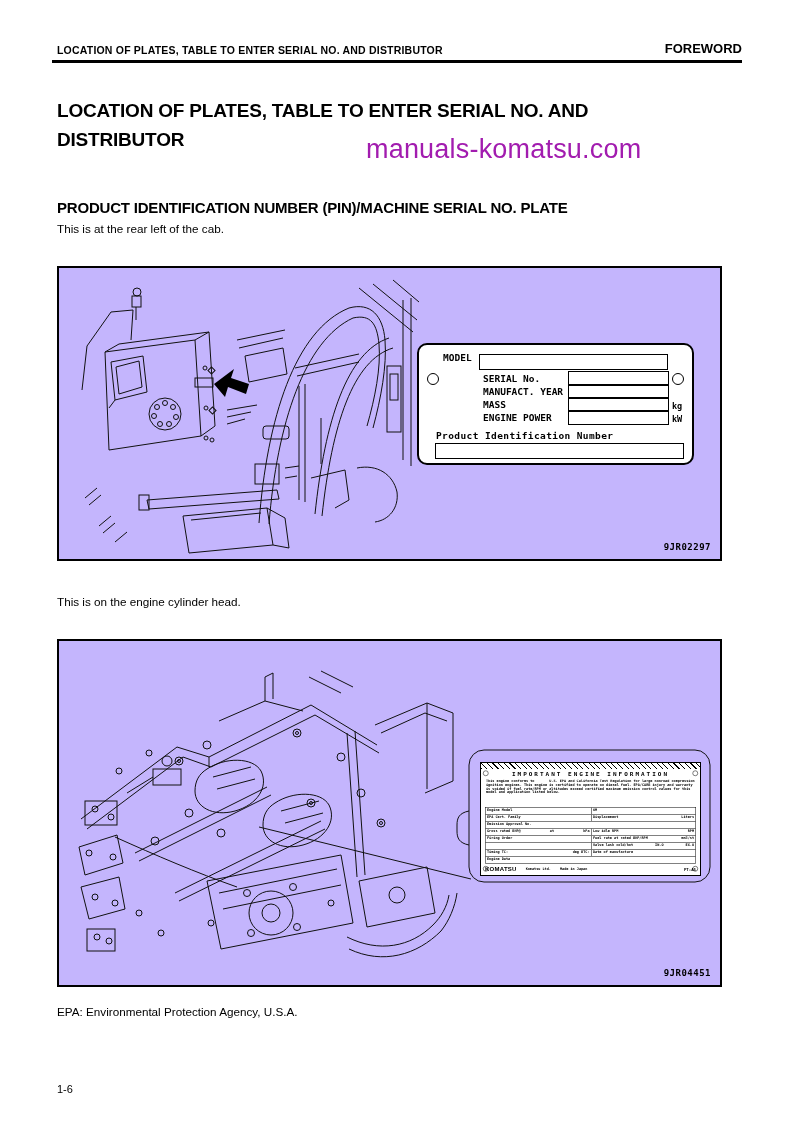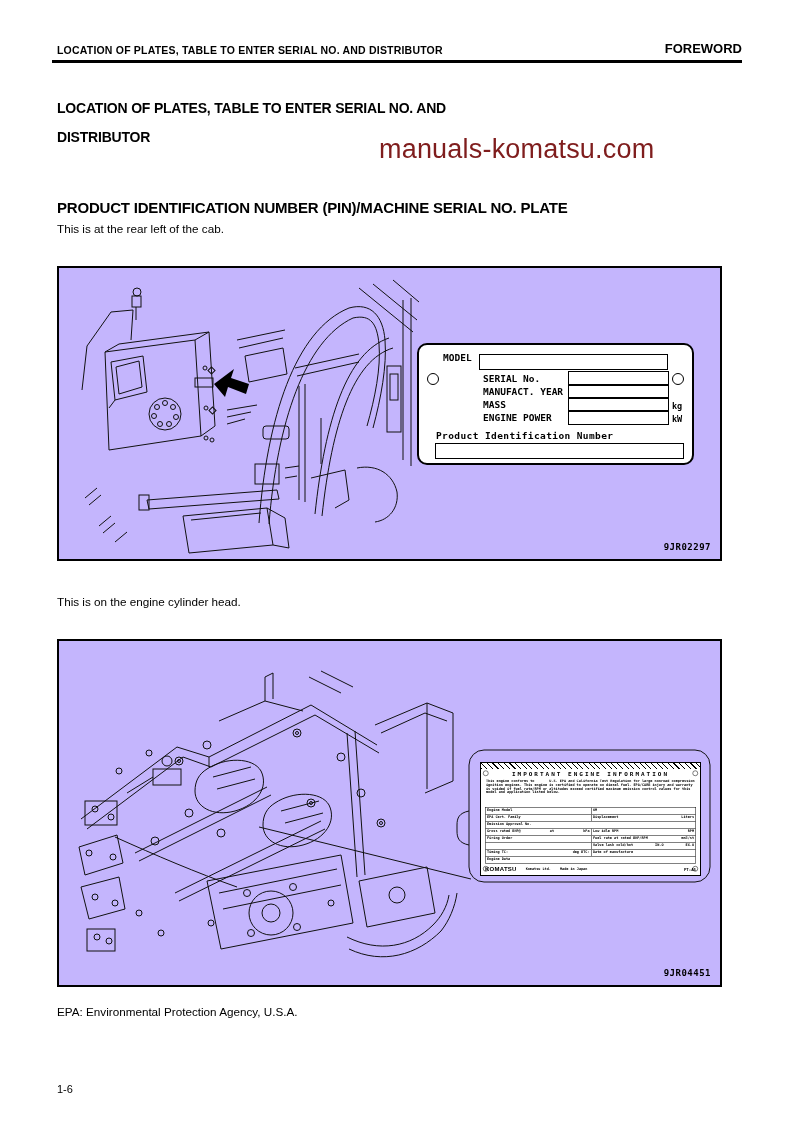--- a/index.html
+++ b/index.html
@@ -2,21 +2,21 @@
 <html><head>
 <meta charset="utf-8">
 <style>
   html,body{margin:0;padding:0;background:#9a9a9a;}
   .page{position:relative;width:793px;height:1123px;background:#ffffff;margin:0 auto;
         font-family:"Liberation Sans",sans-serif;color:#000;overflow:hidden;}
   .abs{position:absolute;}
   .hdr-l{left:57px;top:44px;font-size:10.5px;font-weight:bold;letter-spacing:0.2px;}
   .hdr-r{right:51px;top:41px;font-size:13px;font-weight:bold;}
   .rule{left:52px;top:60px;width:690px;height:3px;background:#000;}
-  .title{left:57px;font-size:14px;font-weight:bold;letter-spacing:-0.2px;}
+  .title{left:57px;font-size:19px;font-weight:bold;letter-spacing:-0.2px;}
   .t1{top:100px;} .t2{top:129px;}
   .wm{left:366px;top:134px;font-size:27px;letter-spacing:0.2px;}
   .body-txt{left:57px;font-size:11.7px;}
   .intro{top:165px;}
   .h-sec{left:57px;font-size:15px;font-weight:bold;letter-spacing:-0.2px;}
   .h1p{top:199px;} .b1a{top:222px;} .b1b{top:241px;}
   .h2p{top:574px;} .b2a{top:595px;}
   .figure{left:57px;border:2px solid #000;background:#c4b5fd;}
   .fig1{top:266px;width:661px;height:291px;}
   .fig2{top:639px;width:661px;height:344px;}
@@ -68,21 +68,21 @@
 <body>
 
 <div class="page">
 
   <div class="abs hdr-l">LOCATION OF PLATES, TABLE TO ENTER SERIAL NO. AND DISTRIBUTOR</div>
   <div class="abs hdr-r">FOREWORD</div>
   <div class="abs rule"></div>
 
   <div class="abs title t1">LOCATION OF PLATES, TABLE TO ENTER SERIAL NO. AND</div>
   <div class="abs title t2">DISTRIBUTOR</div>
-  <div class="abs wm" style="color: #7f1d1d; margin-left: 13px;">manuals-komatsu.com</div>
+  <div class="abs wm" style="color: #a21caf;">manuals-komatsu.com</div>
 
   <div class="abs h-sec h1p">PRODUCT IDENTIFICATION NUMBER (PIN)/MACHINE SERIAL NO. PLATE</div>
   <div class="abs body-txt b1a">This is at the rear left of the cab.</div>
 
   <div class="abs figure fig1">
     <svg class="lineart" width="661" height="291" viewBox="0 0 661 291">
       <path d="M28,78 L52,44 L74,42 L72,72"></path>
         <line x1="28" y1="78" x2="23" y2="122"></line>
       <circle cx="78" cy="24" r="4"></circle>
         <rect x="73" y="28" width="9" height="11"></rect>

